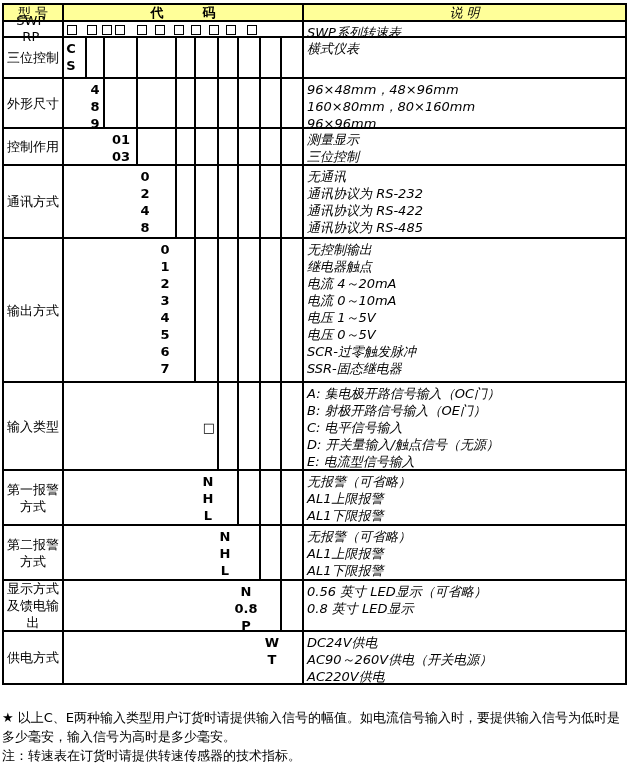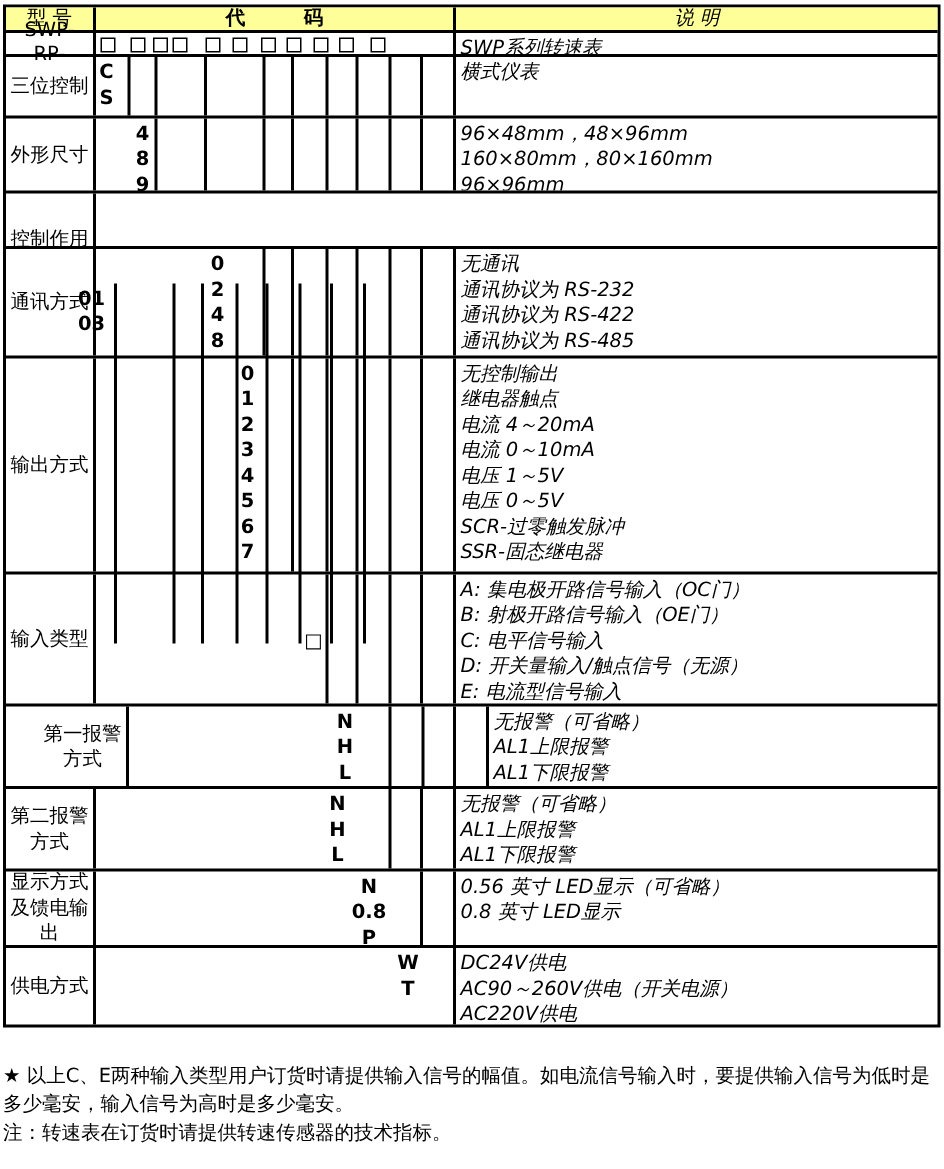--- a/index.html
+++ b/index.html
@@ -21,23 +21,23 @@
     width:60px; border-right:2px solid #000; flex:0 0 60px;
     display:flex; align-items:center; justify-content:center;
     text-align:center; line-height:17px; padding:0 2px;
   }
   .code-cell { width:240px; flex:0 0 240px; border-right:2px solid #000; position:relative;font-weight:bold; }
   .desc-cell { flex:1 1 auto; padding:2px 0 0 3px; line-height:17px; overflow:hidden;font-style:italic; }
   .hdr { background:#FFFF99; }
   .rh .desc-cell, .rh .code-cell { display:flex; align-items:center; justify-content:center; padding:0; }
   .rh { height:15px; line-height:15px; }
   .rm { height:16px; }
-  .r1 { height:41px; } .r2 { height:50px; } .r3 { height:37px;flex-direction:column; }
+  .r1 { height:41px; } .r2 { height:50px; } .r3 { height:37px; }
   .r4 { height:73px; } .r5 { height:144px; } .r6 { height:88px; }
-  .r7 { height:55px;padding-left:22px; } .r8 { height:55px; } .r9 { height:51px; }
+  .r7 { height:55px; } .r8 { height:55px; } .r9 { height:51px; }
   .r10 { height:53px; }
   .line { min-height:17px; line-height:17px; white-space:nowrap; }
   .codes {
     position:absolute; top:2px; width:26px; text-align:center;
   }
   .r1 .codes { left:1px; width:12px; }
   .r2 .codes { left:18px; } .r3 .codes { left:44px; }
   .r4 .codes { left:68px; } .r5 .codes { left:88px; }
   .r6 .codes { left:132px; } .r7 .codes { left:131px; }
   .r8 .codes { left:148px; } .r9 .codes { left:169px; }

